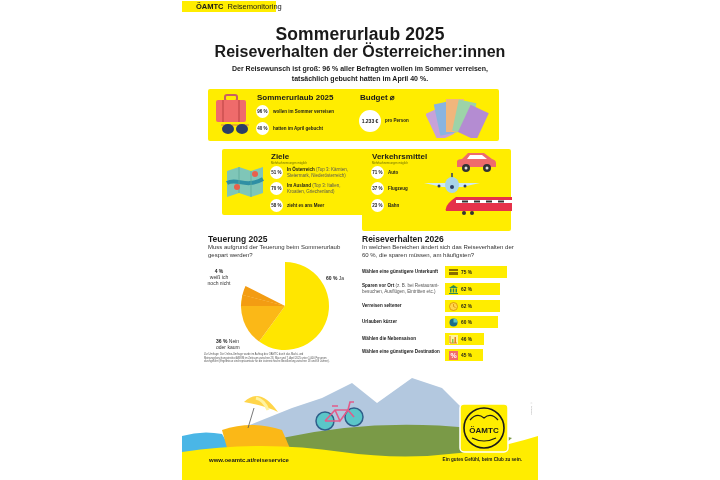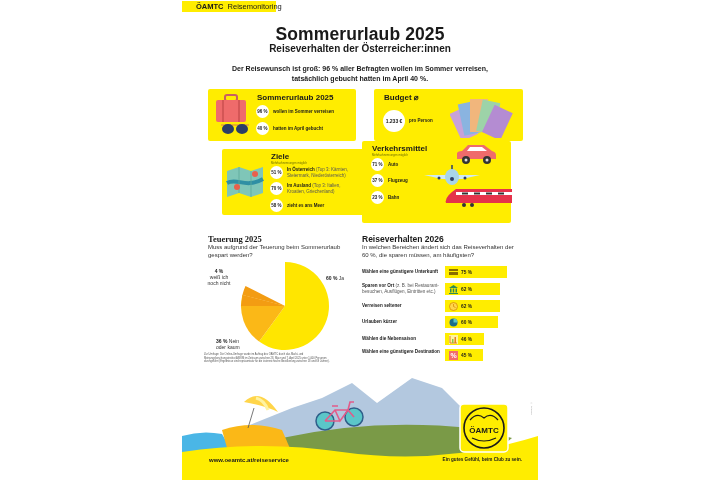--- a/index.html
+++ b/index.html
@@ -3,21 +3,21 @@
 <meta charset="utf-8">
 <style>
   * { box-sizing: border-box; margin: 0; padding: 0; }
   html, body { width: 720px; height: 480px; background: #ffffff; overflow: hidden; }
   body { font-family: "Liberation Sans", sans-serif; color: #1a1a1a; position: relative; }
   .poster { position: absolute; left: 182px; top: 0; width: 356px; height: 480px; background: #fff; overflow: hidden; }
   .tag { position: absolute; left: 0; top: 1px; width: 94px; height: 11px; background: #ffed00; font-size: 7.5px; line-height: 11px; padding-left: 14px; white-space: nowrap; }
   .tag b { font-weight: 900; margin-right: 2px; }
   .title { position: absolute; left: 0; width: 356px; text-align: center; font-weight: 700; }
   .t1 { top: 24px; font-size: 17.5px; letter-spacing: 0.1px; }
-  .t2 { top: 43px; font-size: 10px; }
+  .t2 { top: 43px; font-size: 16px; }
   .intro { top: 64px; font-size: 7px; line-height: 10px; font-weight: 700; }
   .card { position: absolute; background: #ffed00; border-radius: 2px; }
   .card h3 { position: absolute; font-size: 8px; font-weight: 800; }
   .card .sub { position: absolute; font-size: 2.8px; color: #6b6b00; }
   .stat { position: absolute; display: flex; align-items: center; }
   .bubble { width: 13px; height: 13px; border-radius: 50%; background: #fff; font-size: 4.5px; font-weight: 700; display: flex; align-items: center; justify-content: center; flex-shrink: 0; }
   .bubble.big { width: 22px; height: 22px; font-size: 5px; }
   .stat .txt { font-size: 4.5px; margin-left: 4px; line-height: 5.4px; }
   .stat .txt b { font-weight: 700; }
   .stat .txt .lt { color: #555; font-weight: 400; }
@@ -69,21 +69,21 @@
     <div class="stat" style="left:48px; top:16px;">
       <div class="bubble">96 %</div>
       <div class="txt"><b>wollen im Sommer verreisen</b></div>
     </div>
     <div class="stat" style="left:48px; top:33px;">
       <div class="bubble">40 %</div>
       <div class="txt"><b>hatten im April gebucht</b></div>
     </div>
   </div>
 
-  <div class="card" style="left:192px; top:89px; width:149px; height:52px;">
+  <div class="card" style="left:168px; top:89px; width:149px; height:52px;">
     <h3 style="left:10px; top:4px;">Budget ⌀</h3>
     <div class="stat" style="left:9px; top:21px;">
       <div class="bubble big">1.233 €</div>
       <div class="txt"><b>pro Person</b></div>
     </div>
     <svg width="64" height="44" viewBox="0 0 64 44" style="position:absolute; left:76px; top:5px;">
       <g transform="rotate(-25 32 38)">
           <rect x="10" y="8" width="18" height="30" fill="#c8a2d8"></rect>
         </g>
       <g transform="rotate(-12 32 38)">
@@ -118,21 +118,21 @@
     <div class="stat" style="left:48px; top:33px;">
       <div class="bubble">70 %</div>
       <div class="txt" style="width:70px;"><b>Im Ausland</b><span class="lt"> (Top 3: Italien, Kroatien, Griechenland)</span></div>
     </div>
     <div class="stat" style="left:48px; top:50px;">
       <div class="bubble">58 %</div>
       <div class="txt"><b>zieht es ans Meer</b></div>
     </div>
   </div>
 
-  <div class="card" style="left:180px; top:141px; width:149px; height:82px;">
+  <div class="card" style="left:180px; top:149px; width:149px; height:82px;">
     <h3 style="left:10px; top:3px;">Verkehrsmittel</h3>
     <div class="sub" style="left:10px; top:12px;">Mehrfachnennungen möglich</div>
     <div class="stat" style="left:9px; top:17px;">
       <div class="bubble">71 %</div>
       <div class="txt"><b>Auto</b></div>
     </div>
     <div class="stat" style="left:9px; top:33px;">
       <div class="bubble">37 %</div>
       <div class="txt"><b>Flugzeug</b></div>
     </div>
@@ -161,21 +161,21 @@
       <rect x="14" y="5" width="56" height="3" fill="#fff"></rect>
       <rect x="20" y="5.5" width="6" height="2" fill="#333"></rect>
         <rect x="32" y="5.5" width="6" height="2" fill="#333"></rect>
       <rect x="44" y="5.5" width="6" height="2" fill="#333"></rect>
         <rect x="56" y="5.5" width="6" height="2" fill="#333"></rect>
       <circle cx="22" cy="18" r="2" fill="#333"></circle>
         <circle cx="30" cy="18" r="2" fill="#333"></circle>
     </svg>
   </div>
 
-  <div class="sec-h" style="left:26px; top:234px;font-family:Liberation Serif, serif;">Teuerung 2025</div>
+  <div class="sec-h" style="left:26px; top:234px;">Teuerung 2025</div>
   <div class="sec-q" style="left:26px; top:244px; width:145px;">Muss aufgrund der Teuerung beim Sommerurlaub gespart werden?</div>
 
   <svg width="90" height="90" viewBox="0 0 90 90" style="position:absolute; left:58px; top:261px;">
 
     <path d="M45 45 L45 1 A44 44 0 1 1 19.14 80.6 Z" fill="#ffe600"></path>
     <path d="M45 45 L19.14 80.6 A44 44 0 0 1 2.38 34.0 Z" fill="#fbb817"></path>
     <path d="M45 45 L2.38 34.0 A44 44 0 0 1 1 45 Z" fill="#f39c12" transform="rotate(0)"></path>
     <path d="M45 45 L2.38 34.0 A44 44 0 0 1 5.5 25 Z" fill="#f39c12"></path>
   </svg>
 

